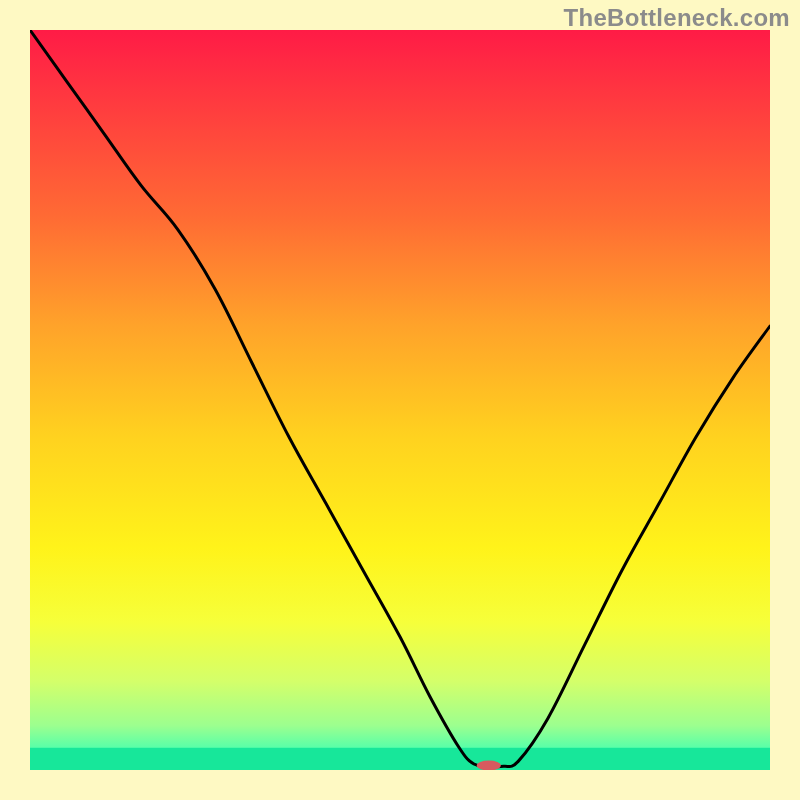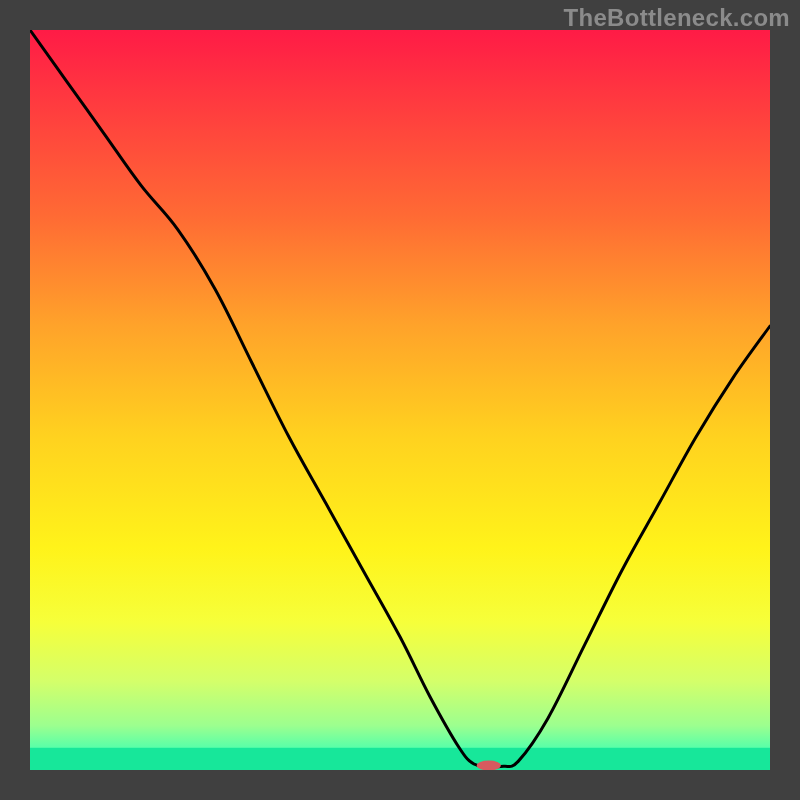--- a/index.html
+++ b/index.html
@@ -1,17 +1,17 @@
 <!DOCTYPE html>
 <html><head>
 <meta charset="utf-8">
 <style>
   * { margin: 0; padding: 0; box-sizing: border-box; }
   html, body { width: 800px; height: 800px; overflow: hidden; background: #fff; }
-  .wrap { position: relative; width: 800px; height: 800px; background: #404040; }
+  .wrap { position: relative; width: 800px; height: 800px; background: #fef9c3; }
   .watermark {
     position: absolute;
     top: 4px;
     right: 10px;
     font-family: Arial, Helvetica, sans-serif;
     font-size: 24px;
     font-weight: bold;
     color: #8b8b8b;
     letter-spacing: 0.3px;
     z-index: 10;

